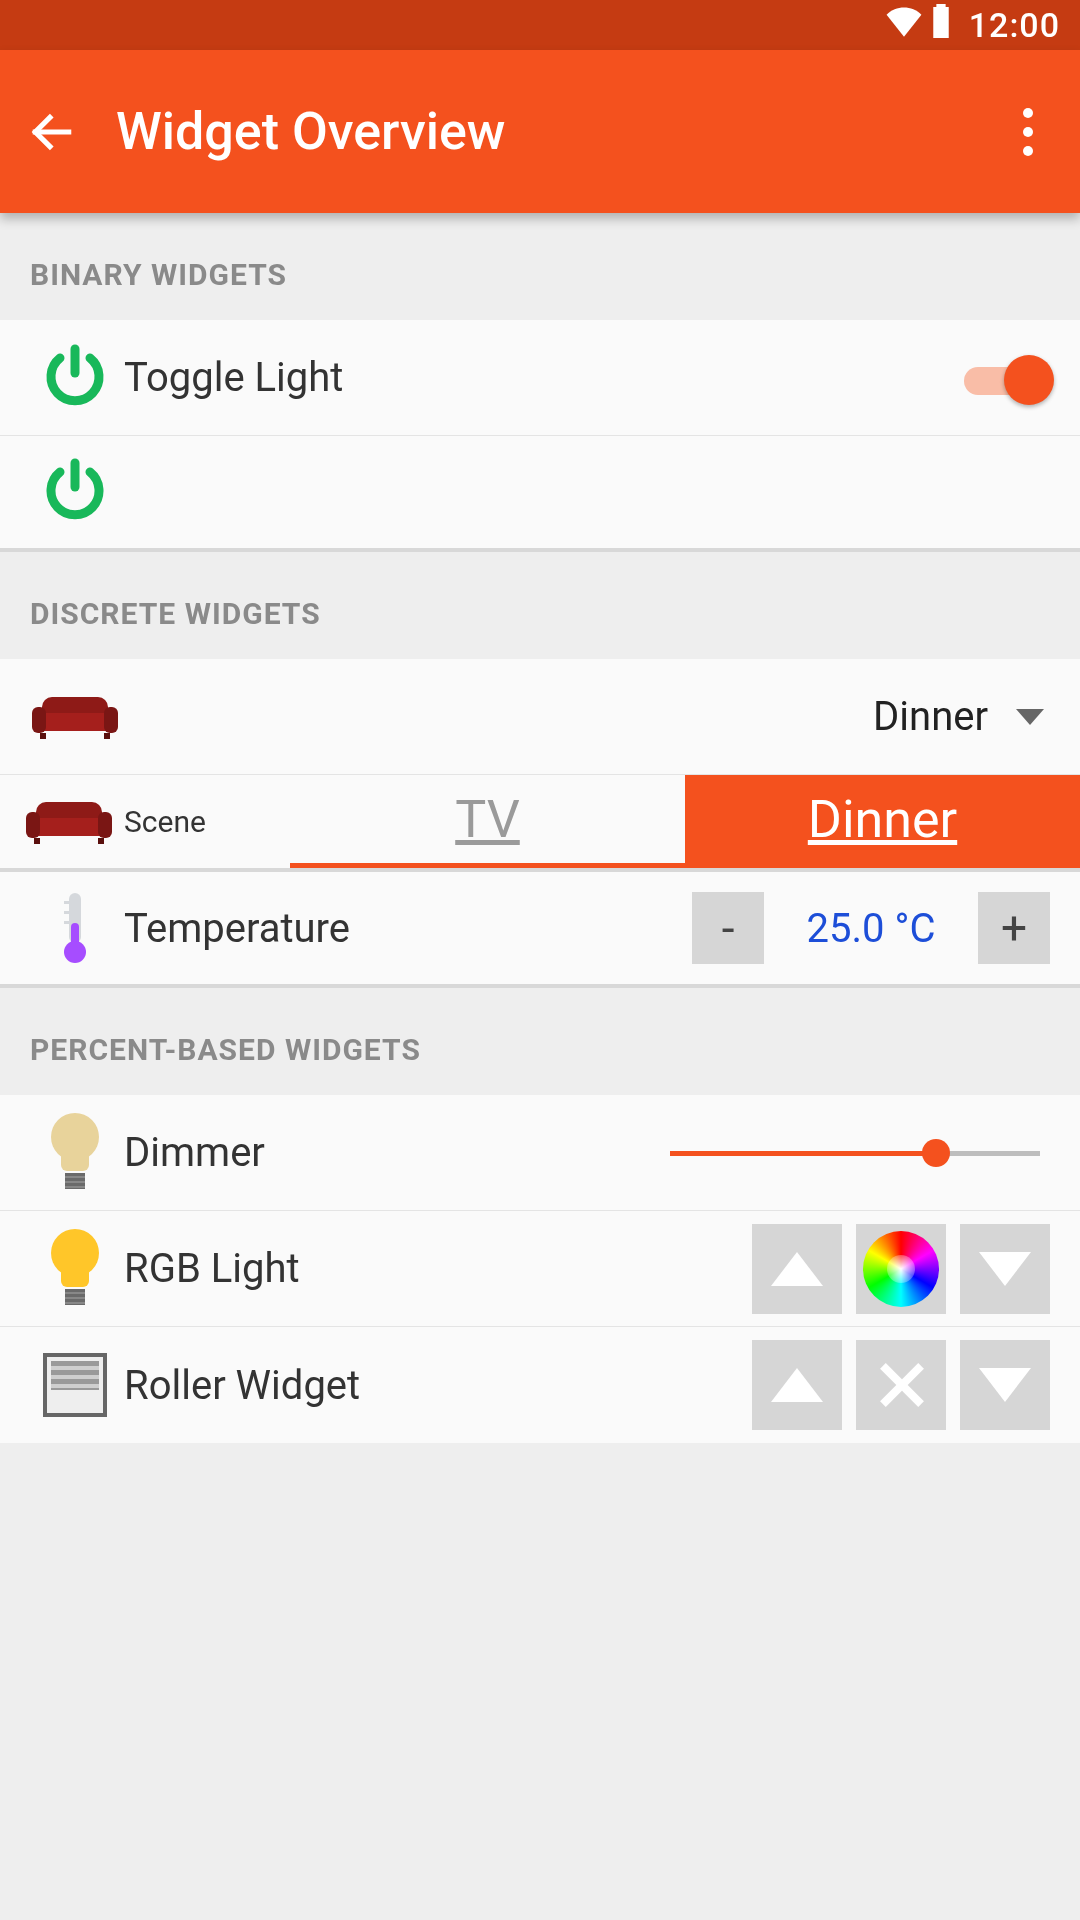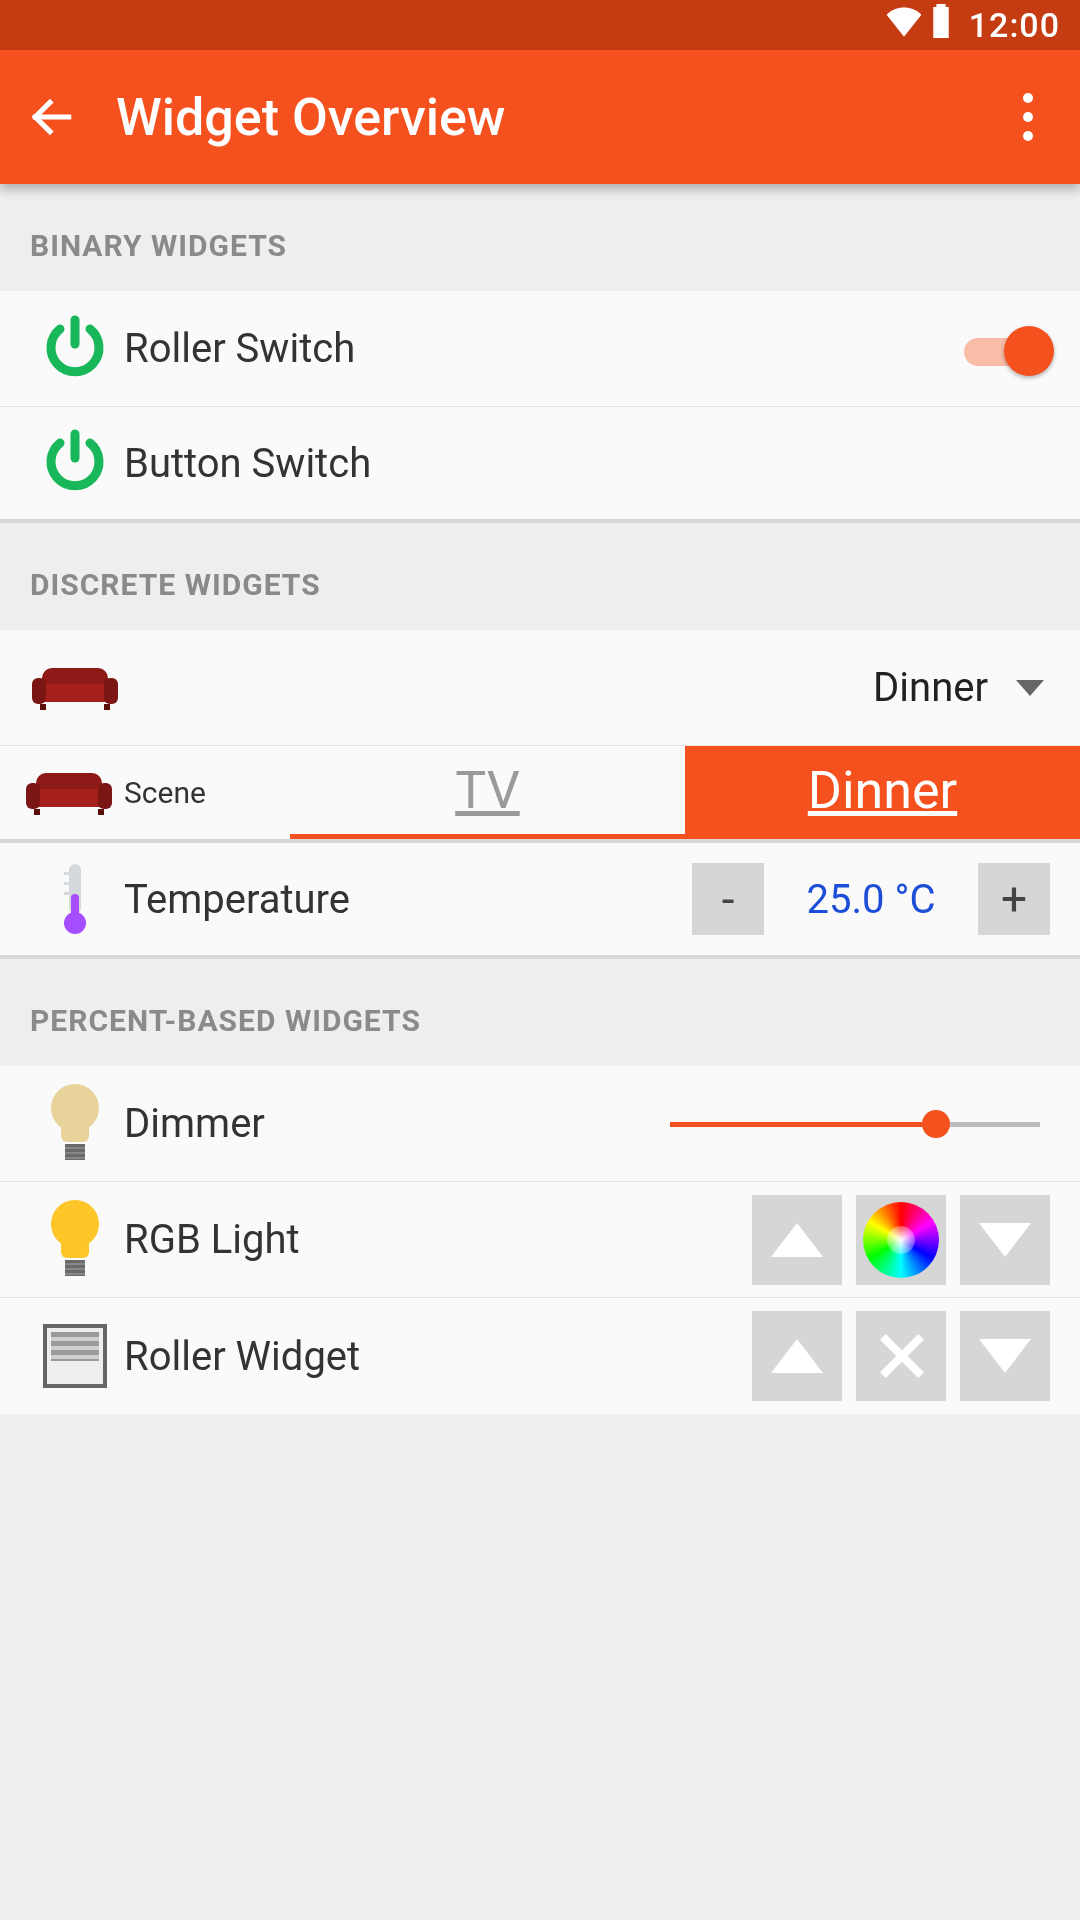--- a/index.html
+++ b/index.html
@@ -1,19 +1,19 @@
 <!DOCTYPE html>
 <html><head>
 <meta charset="utf-8">
 <style>
   * { box-sizing: border-box; margin: 0; padding: 0; }
   html, body { width: 1080px; height: 1920px; font-family: Roboto, "Helvetica Neue", Arial, sans-serif; background: #eeeeee; overflow: hidden; }
   .statusbar { height: 50px; background: #c53b12; display: flex; align-items: center; justify-content: flex-end; padding: 0 20px; color: #fff; font-size: 34px; font-weight: 500; gap: 8px; }
   .statusbar .clock { margin-left: 10px; letter-spacing: 1px;}
-  .appbar { height: 134px; background: #f4511e; display: flex; align-items: center; padding: 0 22px; color: #fff; box-shadow: 0 6px 10px rgba(0,0,0,0.25); position: relative; z-index: 2;}
+  .appbar { height: 163px; background: #f4511e; display: flex; align-items: center; padding: 0 22px; color: #fff; box-shadow: 0 6px 10px rgba(0,0,0,0.25); position: relative; z-index: 2;}
   .appbar .back { width: 60px; height: 60px; display:flex; align-items:center; justify-content:center; }
   .appbar .title { font-size: 52px; font-weight: 500; margin-left: 34px; }
   .appbar .spacer { flex: 1; }
   .appbar .menu { width: 60px; height: 60px; display:flex; align-items:center; justify-content:center;}
   .dots { display:flex; flex-direction:column; gap:9px;}
   .dots span { width:10px; height:10px; background:#fff; border-radius:50%; }
 
   .section-header { font-size: 30px; font-weight: 700; color: #8a8a8a; letter-spacing: 1px; padding: 44px 30px 28px 30px; background: #eeeeee;}
   .row { background: #fafafa; display: flex; align-items: center; padding: 0 30px; min-height: 116px; border-bottom: 1px solid #e4e4e4; }
   .row.last { border-bottom: 4px solid #d8d8d8; }
@@ -130,36 +130,35 @@
 
 <div class="section-header">BINARY WIDGETS</div>
 
 <div class="row">
   <div class="iconbox">
     <span class="power-icon"><svg viewBox="0 0 24 24" fill="none" stroke="#18b85a" stroke-width="3" stroke-linecap="round">
           <path d="M12 3v8"></path>
           <path d="M7 6a8 8 0 1 0 10 0"></path>
         </svg></span>
   </div>
-  <div class="label">Roller Switch</div>
+  <div class="label">Toggle Light</div>
   <div class="grow"></div>
   <div class="switch">
     <div class="track"></div>
       <div class="thumb"></div>
   </div>
 </div>
 
 <div class="row last">
   <div class="iconbox">
     <span class="power-icon"><svg viewBox="0 0 24 24" fill="none" stroke="#18b85a" stroke-width="3" stroke-linecap="round">
           <path d="M12 3v8"></path>
           <path d="M7 6a8 8 0 1 0 10 0"></path>
         </svg></span>
   </div>
-  <div class="label">Button Switch</div>
   <div class="grow"></div>
 </div>
 
 <div class="section-header">DISCRETE WIDGETS</div>
 
 <div class="row">
   <div class="iconbox">
     <div class="sofa">
         <div class="back"></div>
         <div class="seat"></div>

